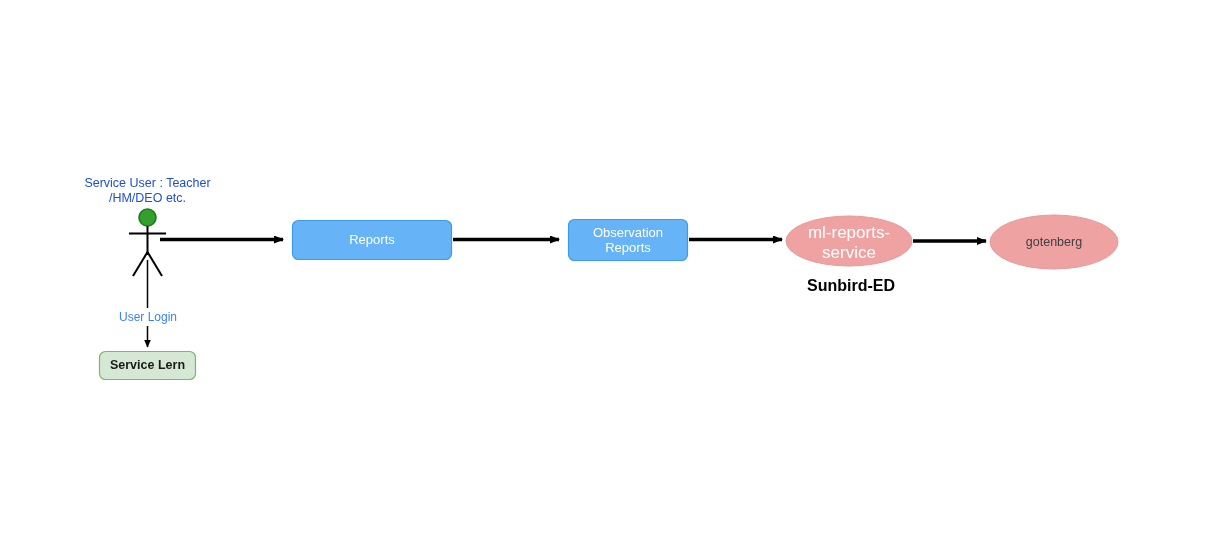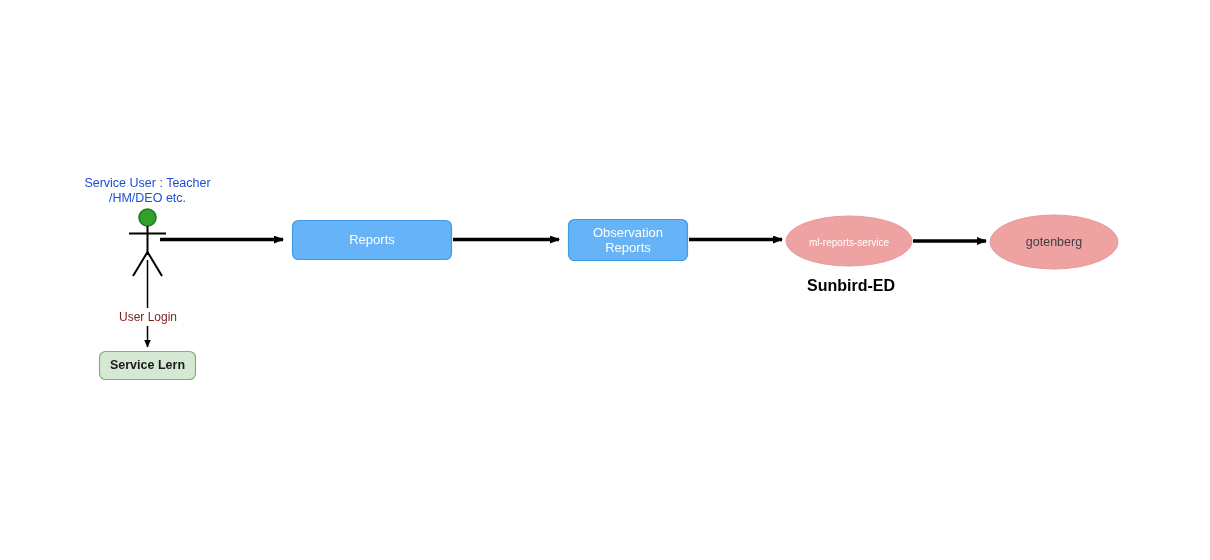--- a/index.html
+++ b/index.html
@@ -41,21 +41,21 @@
     color: #1d4ed8;
     align-items: flex-start;
   }
   
   #user-login-label {
     left: 100px;
     top: 308px;
     width: 96px;
     height: 18px;
     font-size: 12px;
-    color: #7f1d1d;
+    color: #3b82f6;
     background: #ffffff;
   }
   
   #sunbird-lern-label {
     left: 99px;
     top: 351px;
     width: 97px;
     height: 28px;
     font-size: 12.5px;
     font-weight: bold;
@@ -78,21 +78,21 @@
     height: 42px;
     font-size: 13px;
     color: #ffffff;
   }
   
   #ml-reports-service-label {
     left: 786px;
     top: 218px;
     width: 126px;
     height: 50px;
-    font-size: 10px;
+    font-size: 17px;
     color: #ffffff;
   }
   
   #gotenberg-label {
     left: 990px;
     top: 215px;
     width: 128px;
     height: 55px;
     font-size: 12.5px;
     color: #404040;

